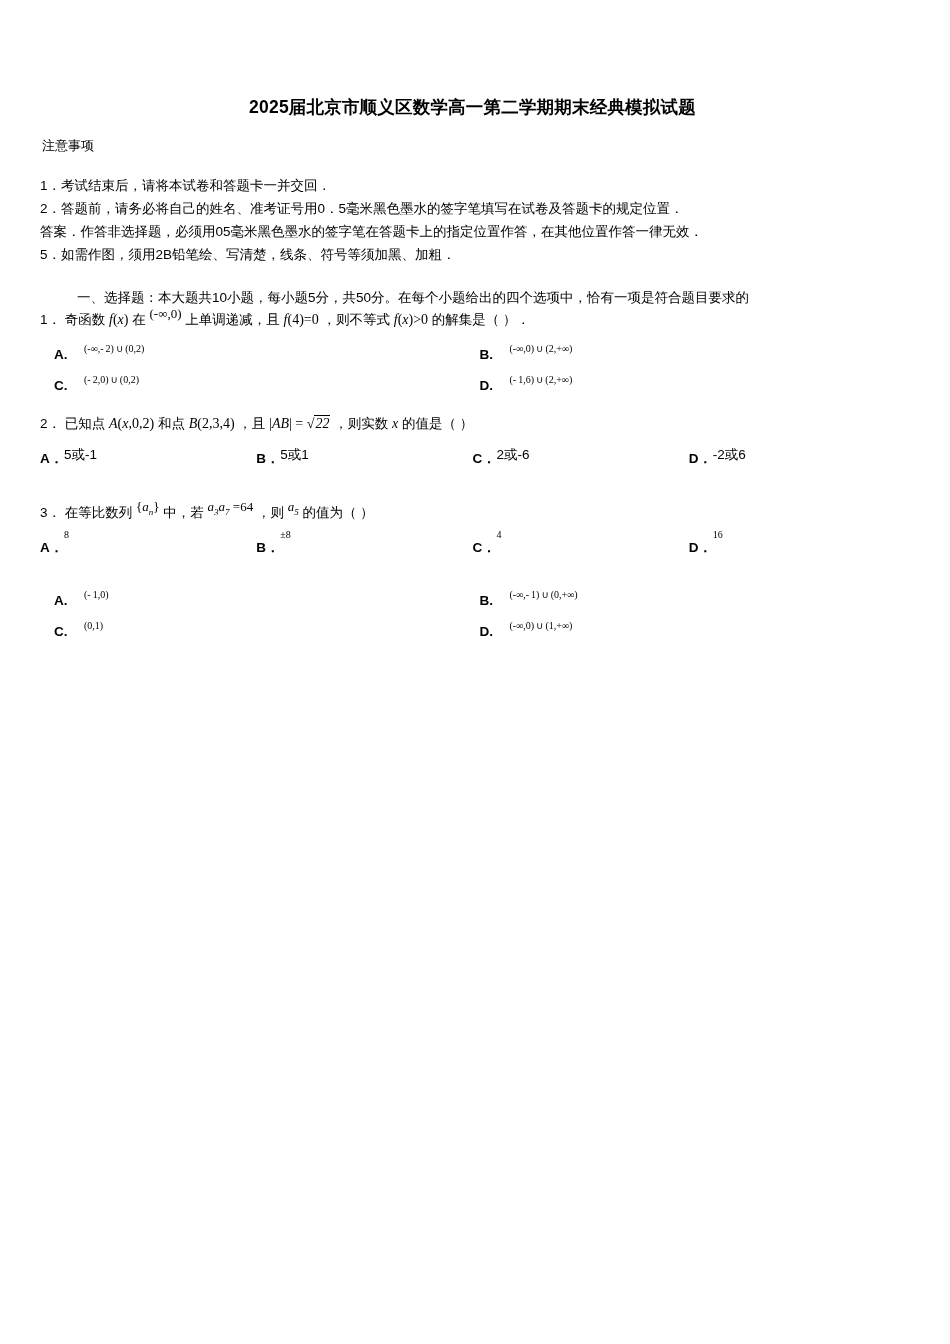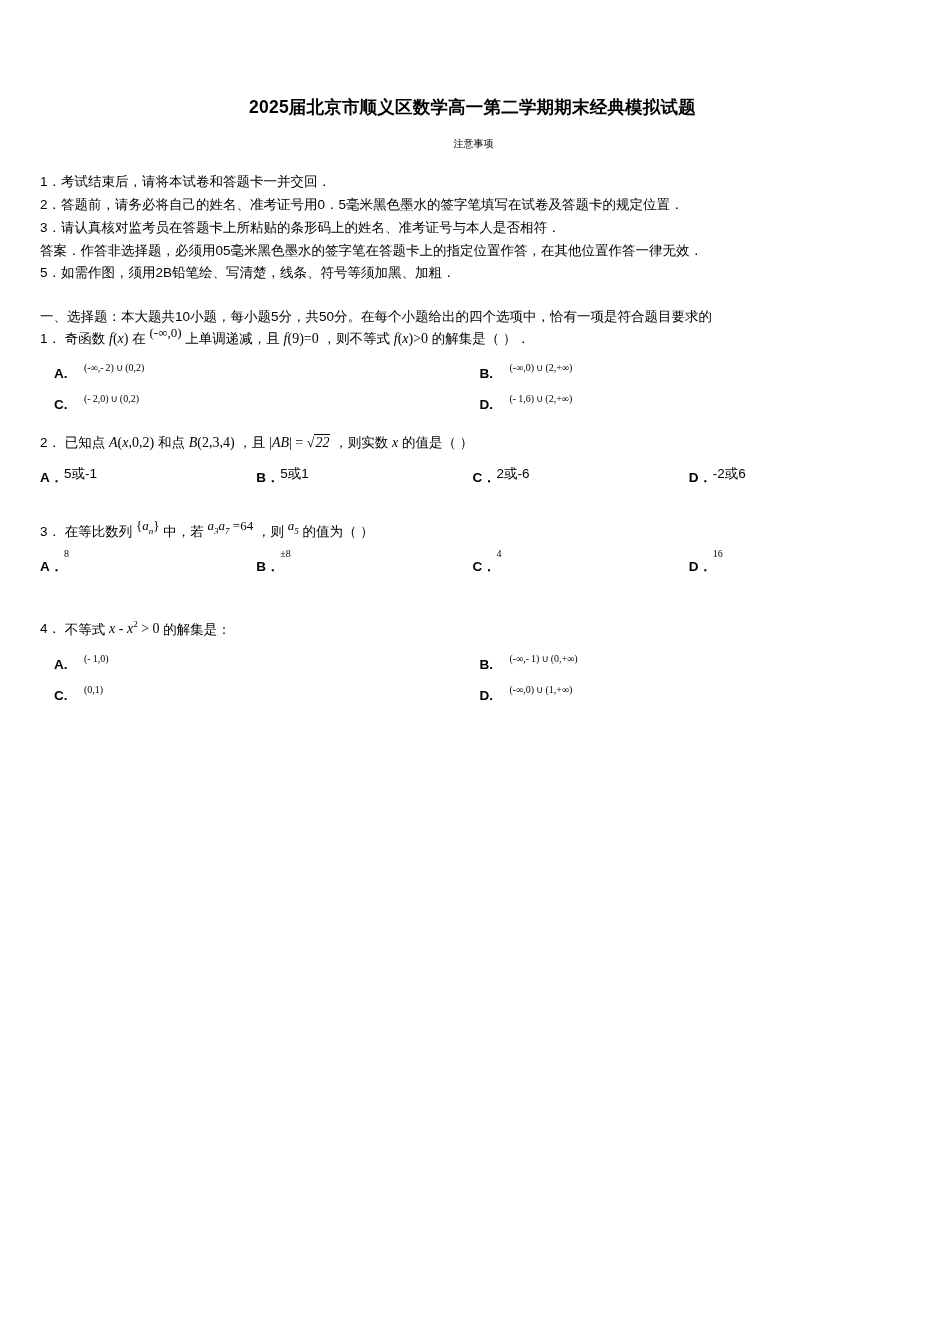--- a/index.html
+++ b/index.html
@@ -23,38 +23,38 @@
   .doc-title {
     text-align: center;
     font-family: "Liberation Sans", sans-serif;
     font-weight: bold;
     font-size: 17.5px;
     letter-spacing: 0.2px;
     margin: 0 0 18px 0;
   }
   .notice-head {
     font-family: "Liberation Sans", sans-serif;
-    font-size: 10px;
+    font-size: 13px;
     margin: 0 0 7px 2px;
-    text-align: center;
   }
   .notice-list {
     font-family: "Liberation Sans", sans-serif;
     font-size: 13.5px;
     line-height: 1.62;
     margin-top: 20px;
   }
   .notice-list div {
     margin-bottom: 1px;
   }
   .section-head {
     font-family: "Liberation Sans", sans-serif;
     font-size: 13.5px;
     line-height: 1.6;
     margin-top: 22px;
+    margin-left: 37px;
   }
   .q {
     font-family: "Liberation Sans", sans-serif;
     font-size: 13.5px;
     line-height: 1.6;
   }
   .num {
     display: inline-block;
   }
   
@@ -143,35 +143,34 @@
 
 <div class="page">
 
   <div class="doc-title">2025届北京市顺义区数学高一第二学期期末经典模拟试题</div>
 
   <div class="notice-head">注意事项</div>
 
   <div class="notice-list">
     <div>1．考试结束后，请将本试卷和答题卡一并交回．</div>
     <div>2．答题前，请务必将自己的姓名、准考证号用0．5毫米黑色墨水的签字笔填写在试卷及答题卡的规定位置．</div>
-    <div>3．请认真核对监考员在答题卡上所粘贴的条形码上的姓名、准考证号与本人是否相符．</div>
     <div>答案．作答非选择题，必须用05毫米黑色墨水的签字笔在答题卡上的指定位置作答，在其他位置作答一律无效．</div>
     <div>5．如需作图，须用2B铅笔绘、写清楚，线条、符号等须加黑、加粗．</div>
   </div>
 
   <div class="section-head">一、选择题：本大题共10小题，每小题5分，共50分。在每个小题给出的四个选项中，恰有一项是符合题目要求的</div>
 
   <div class="q">
     <span class="num">1．</span>
     <span>奇函数</span>
     <span class="m">f<span class="mup">(</span>x<span class="mup">)</span></span>
     <span>在</span>
     <span class="m raise"><span class="mup">(-∞,0)</span></span>
     <span>上单调递减，且</span>
-    <span class="m">f<span class="mup">(9)=0</span></span>
+    <span class="m">f<span class="mup">(4)=0</span></span>
     <span>，则不等式</span>
     <span class="m">f<span class="mup">(</span>x<span class="mup">)&gt;0</span></span>
     <span>的解集是（ ）．</span>
   </div>
 
   <div class="opts-2col indent">
     <div class="cell">
       <span class="opt-label">A.</span>
       <span class="opt-body">(-∞,- 2) ∪ (0,2)</span>
     </div>
@@ -253,26 +252,20 @@
       <span class="opt-body raise">4</span>
     </div>
     <div class="cell">
       <span class="opt-label">D．</span>
       <span class="opt-body raise">16</span>
     </div>
   </div>
 
   <div class="gap-md"></div>
 
-  <div class="q q-block">
-    <span class="num">4．</span>
-    <span>不等式</span>
-    <span class="m">x<span class="mup"> - </span>x<sup class="sm">2</sup><span class="mup"> &gt; 0</span></span>
-    <span>的解集是：</span>
-  </div>
 
   <div class="opts-2col indent">
     <div class="cell">
       <span class="opt-label">A.</span>
       <span class="opt-body">(- 1,0)</span>
     </div>
     <div class="cell">
       <span class="opt-label">B.</span>
       <span class="opt-body">(-∞,- 1) ∪ (0,+∞)</span>
     </div>

